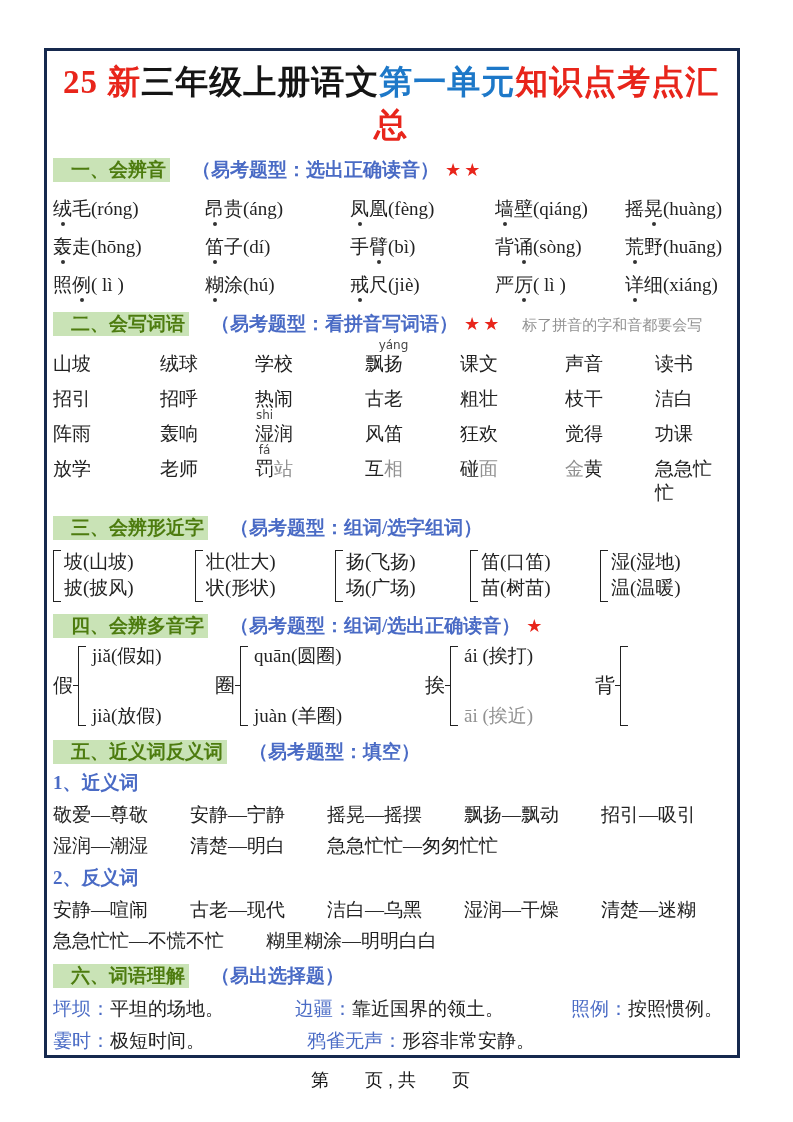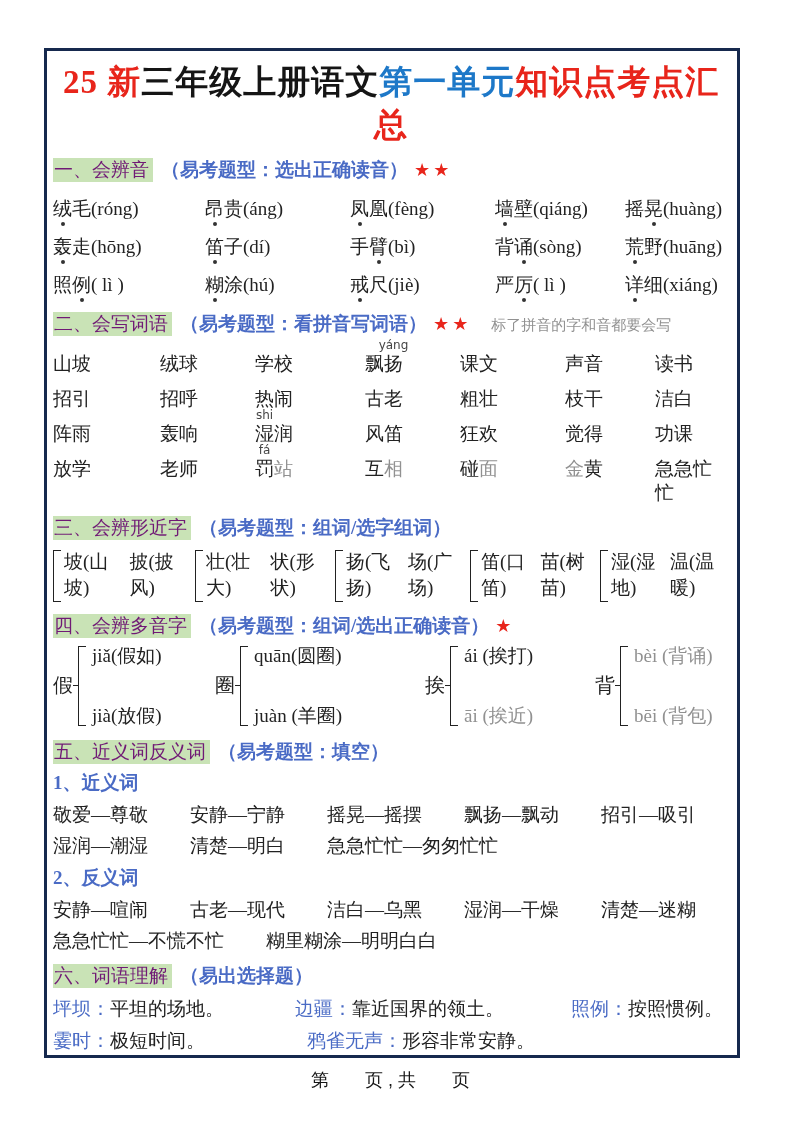--- a/index.html
+++ b/index.html
@@ -11,43 +11,43 @@
   .sheet{
     position:absolute;left:44px;top:48px;width:696px;height:1010px;
     border:3px solid var(--navy);box-sizing:border-box;background:#fff;
     padding:6px 8px 0 6px;overflow:hidden;
   }
   .title{text-align:center;font-size:33px;font-weight:700;margin:4px 0 8px;letter-spacing:1px;line-height:1.3;}
   .c-red{color:var(--red);}
   .c-blue{color:var(--blue);}
   .c-black{color:#151515;}
   .sec-head{margin:10px 0 3px;font-size:19px;line-height:26px;}
-  .hl{background:var(--green_bg);font-weight:400;color:#701a75;padding:1px 4px 2px 1px;}
-  .note{color:var(--note_blue);font-weight:600;margin-left:8px;}
+  .hl{background:var(--green_bg);font-weight:700;color:#4d7c0f;padding:1px 4px 2px 18px;}
+  .note{color:var(--note_blue);font-weight:600;margin-left:22px;}
   .stars{color:var(--red);margin-left:6px;letter-spacing:3px;font-size:18px;}
   .stars-tight{color:var(--red);margin-left:2px;font-size:18px;}
   .hint{color:var(--gray);font-size:15px;margin-left:20px;font-weight:400;}
   
   .row5{display:grid;grid-template-columns:152px 145px 145px 130px 1fr;margin:14px 0;font-size:19px;line-height:24px;}
   .dt{position:relative;display:inline-block;}
   .dt::after{content:"";position:absolute;left:50%;bottom:-5px;transform:translateX(-50%);
     width:4px;height:4px;border-radius:50%;background:#333;}
   
   .row7{display:grid;grid-template-columns:107px 95px 110px 95px 105px 90px 1fr;
     padding-top:11px;font-size:19px;line-height:24px;}
   .rel{position:relative;display:inline-block;}
   .above{position:absolute;top:-13px;left:50%;transform:translateX(-50%);
     font-size:12px;line-height:12px;color:#444;font-family:"DejaVu Sans",sans-serif;white-space:nowrap;}
   .gray{color:var(--gray);}
   
   .s3-grid{display:grid;grid-template-columns:142px 140px 135px 130px 1fr;margin:8px 0 2px;font-size:19px;}
   .fgroup{display:flex;align-items:center;}
   .bracket{width:7px;height:50px;border-left:1.5px solid #222;border-top:1.5px solid #222;
     border-bottom:1.5px solid #222;margin-right:3px;flex:none;}
-  .pair{display:flex;flex-direction:row;justify-content:space-between;height:54px;font-family:Liberation Serif, serif;}
+  .pair{display:flex;flex-direction:column;height:54px;font-family:Liberation Serif, serif;}
   
   .s4-grid{display:grid;grid-template-columns:162px 210px 170px 1fr;margin:4px 0 2px;font-size:19px;}
   .mgroup{display:flex;align-items:center;}
   .mchar{font-size:20px;flex:none;}
   .tick{width:5px;border-top:1.5px solid #222;flex:none;}
   .b4{height:78px;}
   .mcol{display:flex;flex-direction:column;justify-content:space-between;height:86px;padding-left:3px;}
   
   .sub{color:var(--note_blue);font-size:19px;margin:5px 0 2px;font-weight:600;}
   .wrow{display:flex;gap:42px;margin:7px 0;font-size:19px;line-height:24px;}
@@ -205,24 +205,20 @@
         <span class="bracket b4"></span>
         <div class="mcol">
           <span>ái (挨打)</span>
           <span class="gray">āi (挨近)</span>
         </div>
       </div>
       <div class="mgroup">
         <span class="mchar">背</span>
         <span class="tick"></span>
         <span class="bracket b4"></span>
-        <div class="mcol">
-          <span class="gray">bèi (背诵)</span>
-          <span class="gray">bēi (背包)</span>
-        </div>
       </div>
     </div>
 
   <div class="sec-head">
     <span class="hl">五、近义词反义词</span><span class="note">（易考题型：填空）</span>
   </div>
   <div class="sub">1、近义词</div>
   <div id="syn-row1" class="wrow">
       <span>敬爱—尊敬</span>
       <span>安静—宁静</span>

